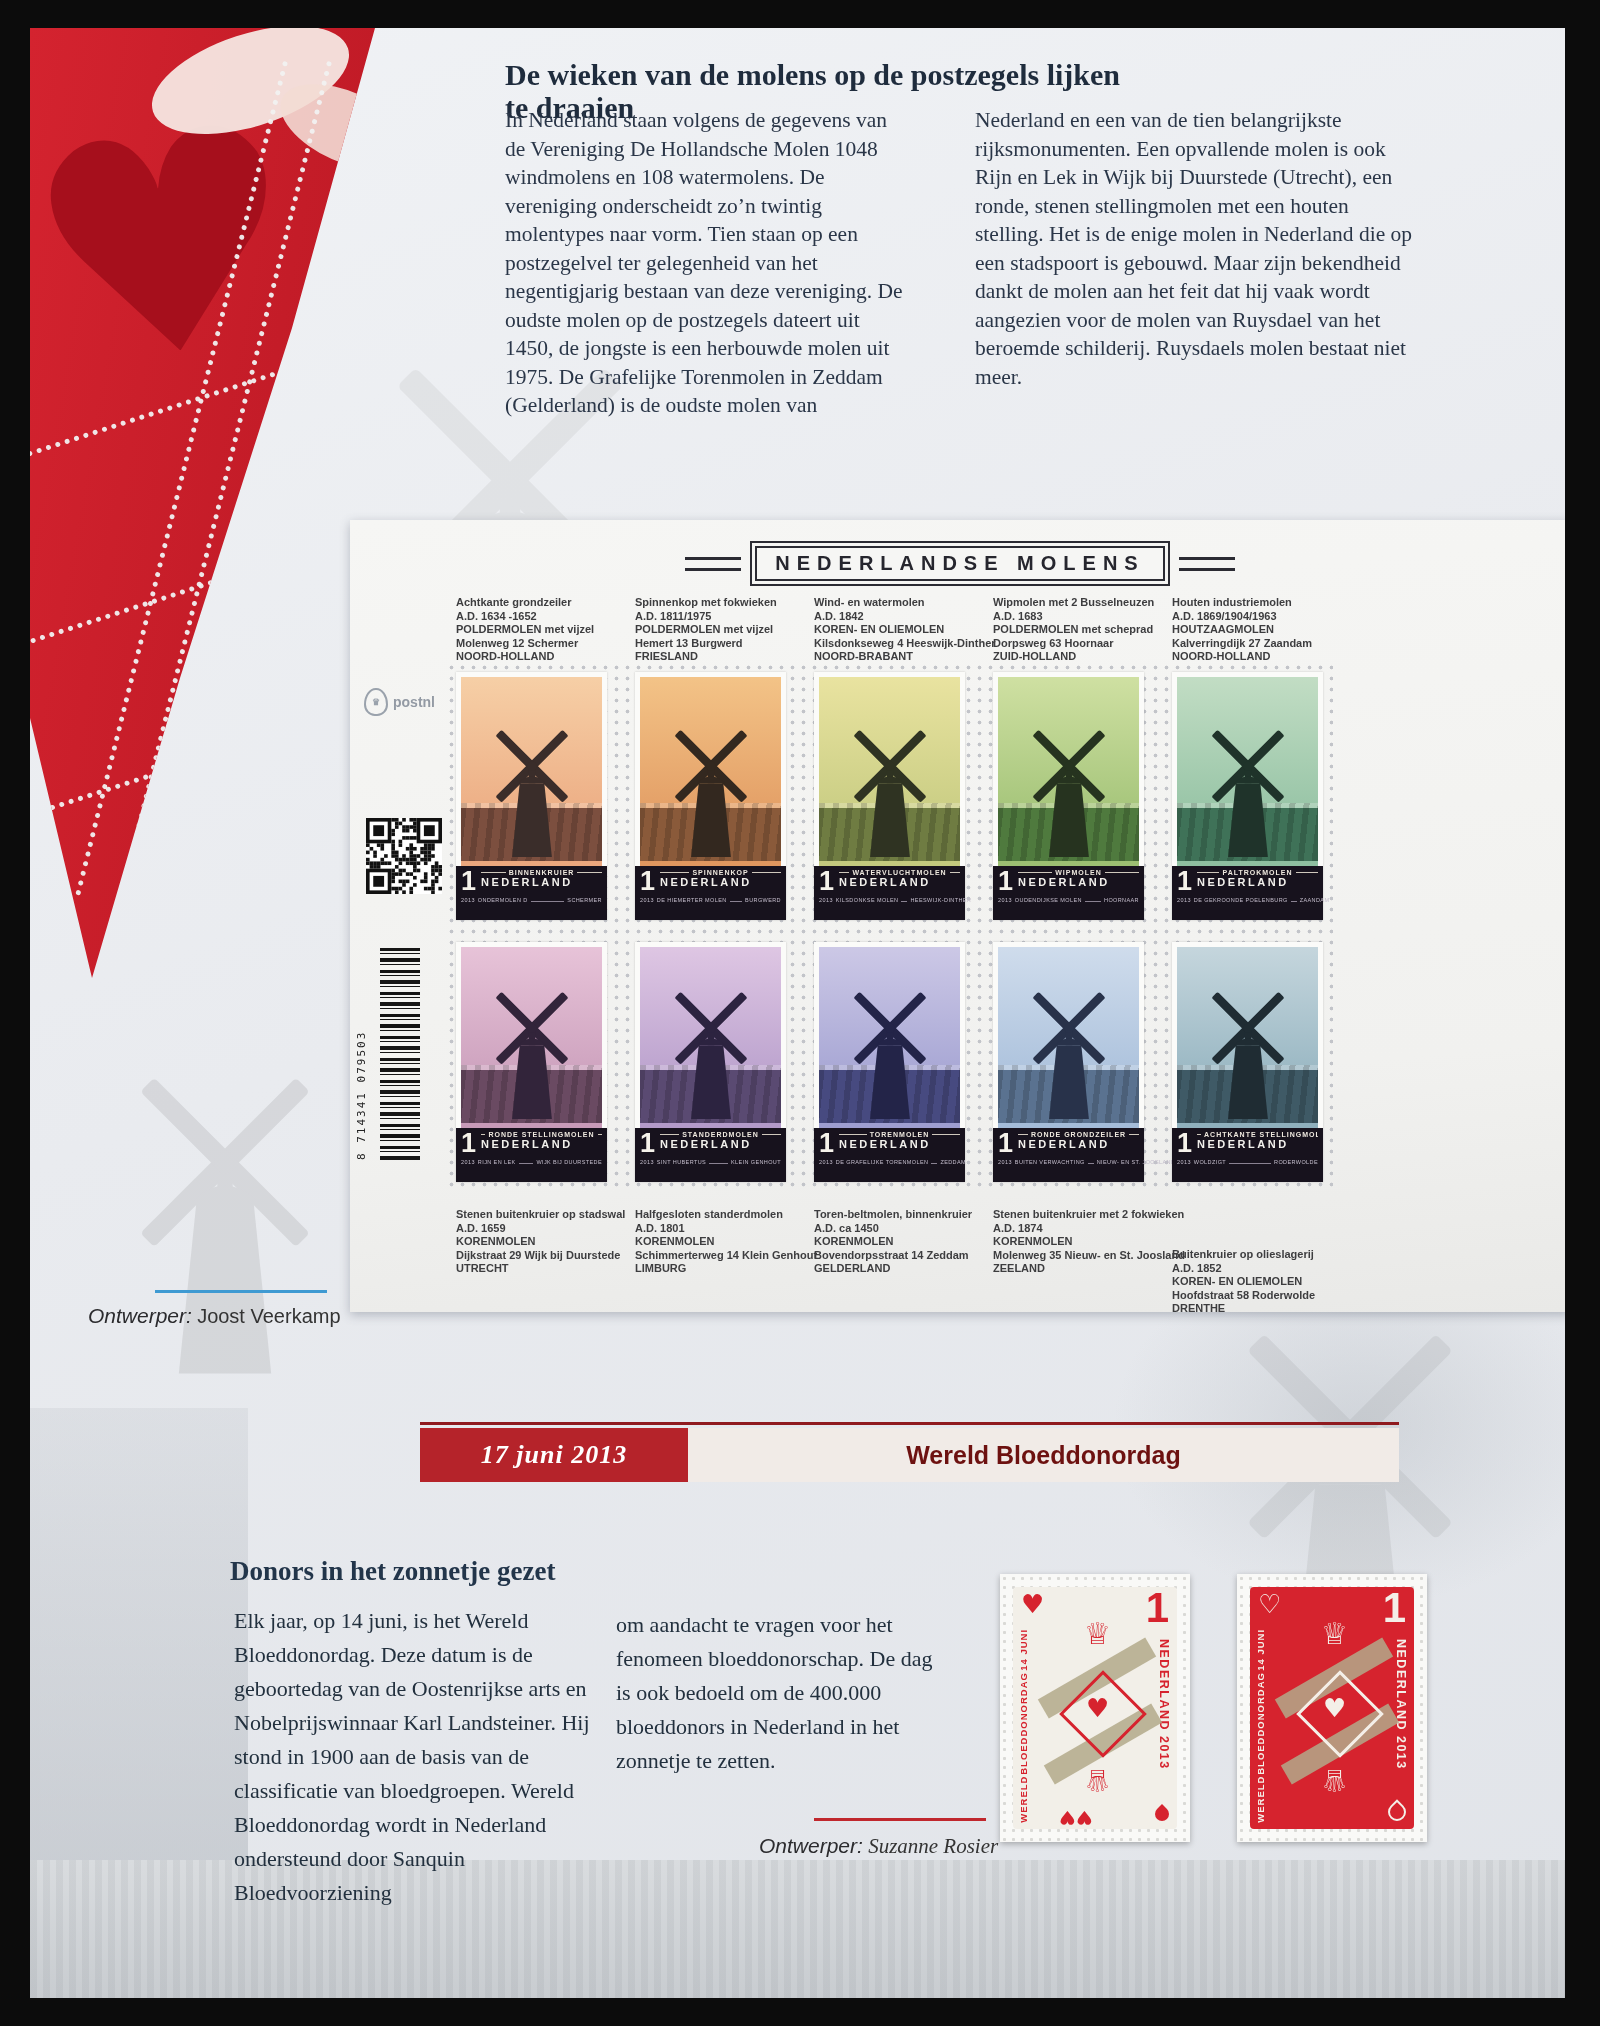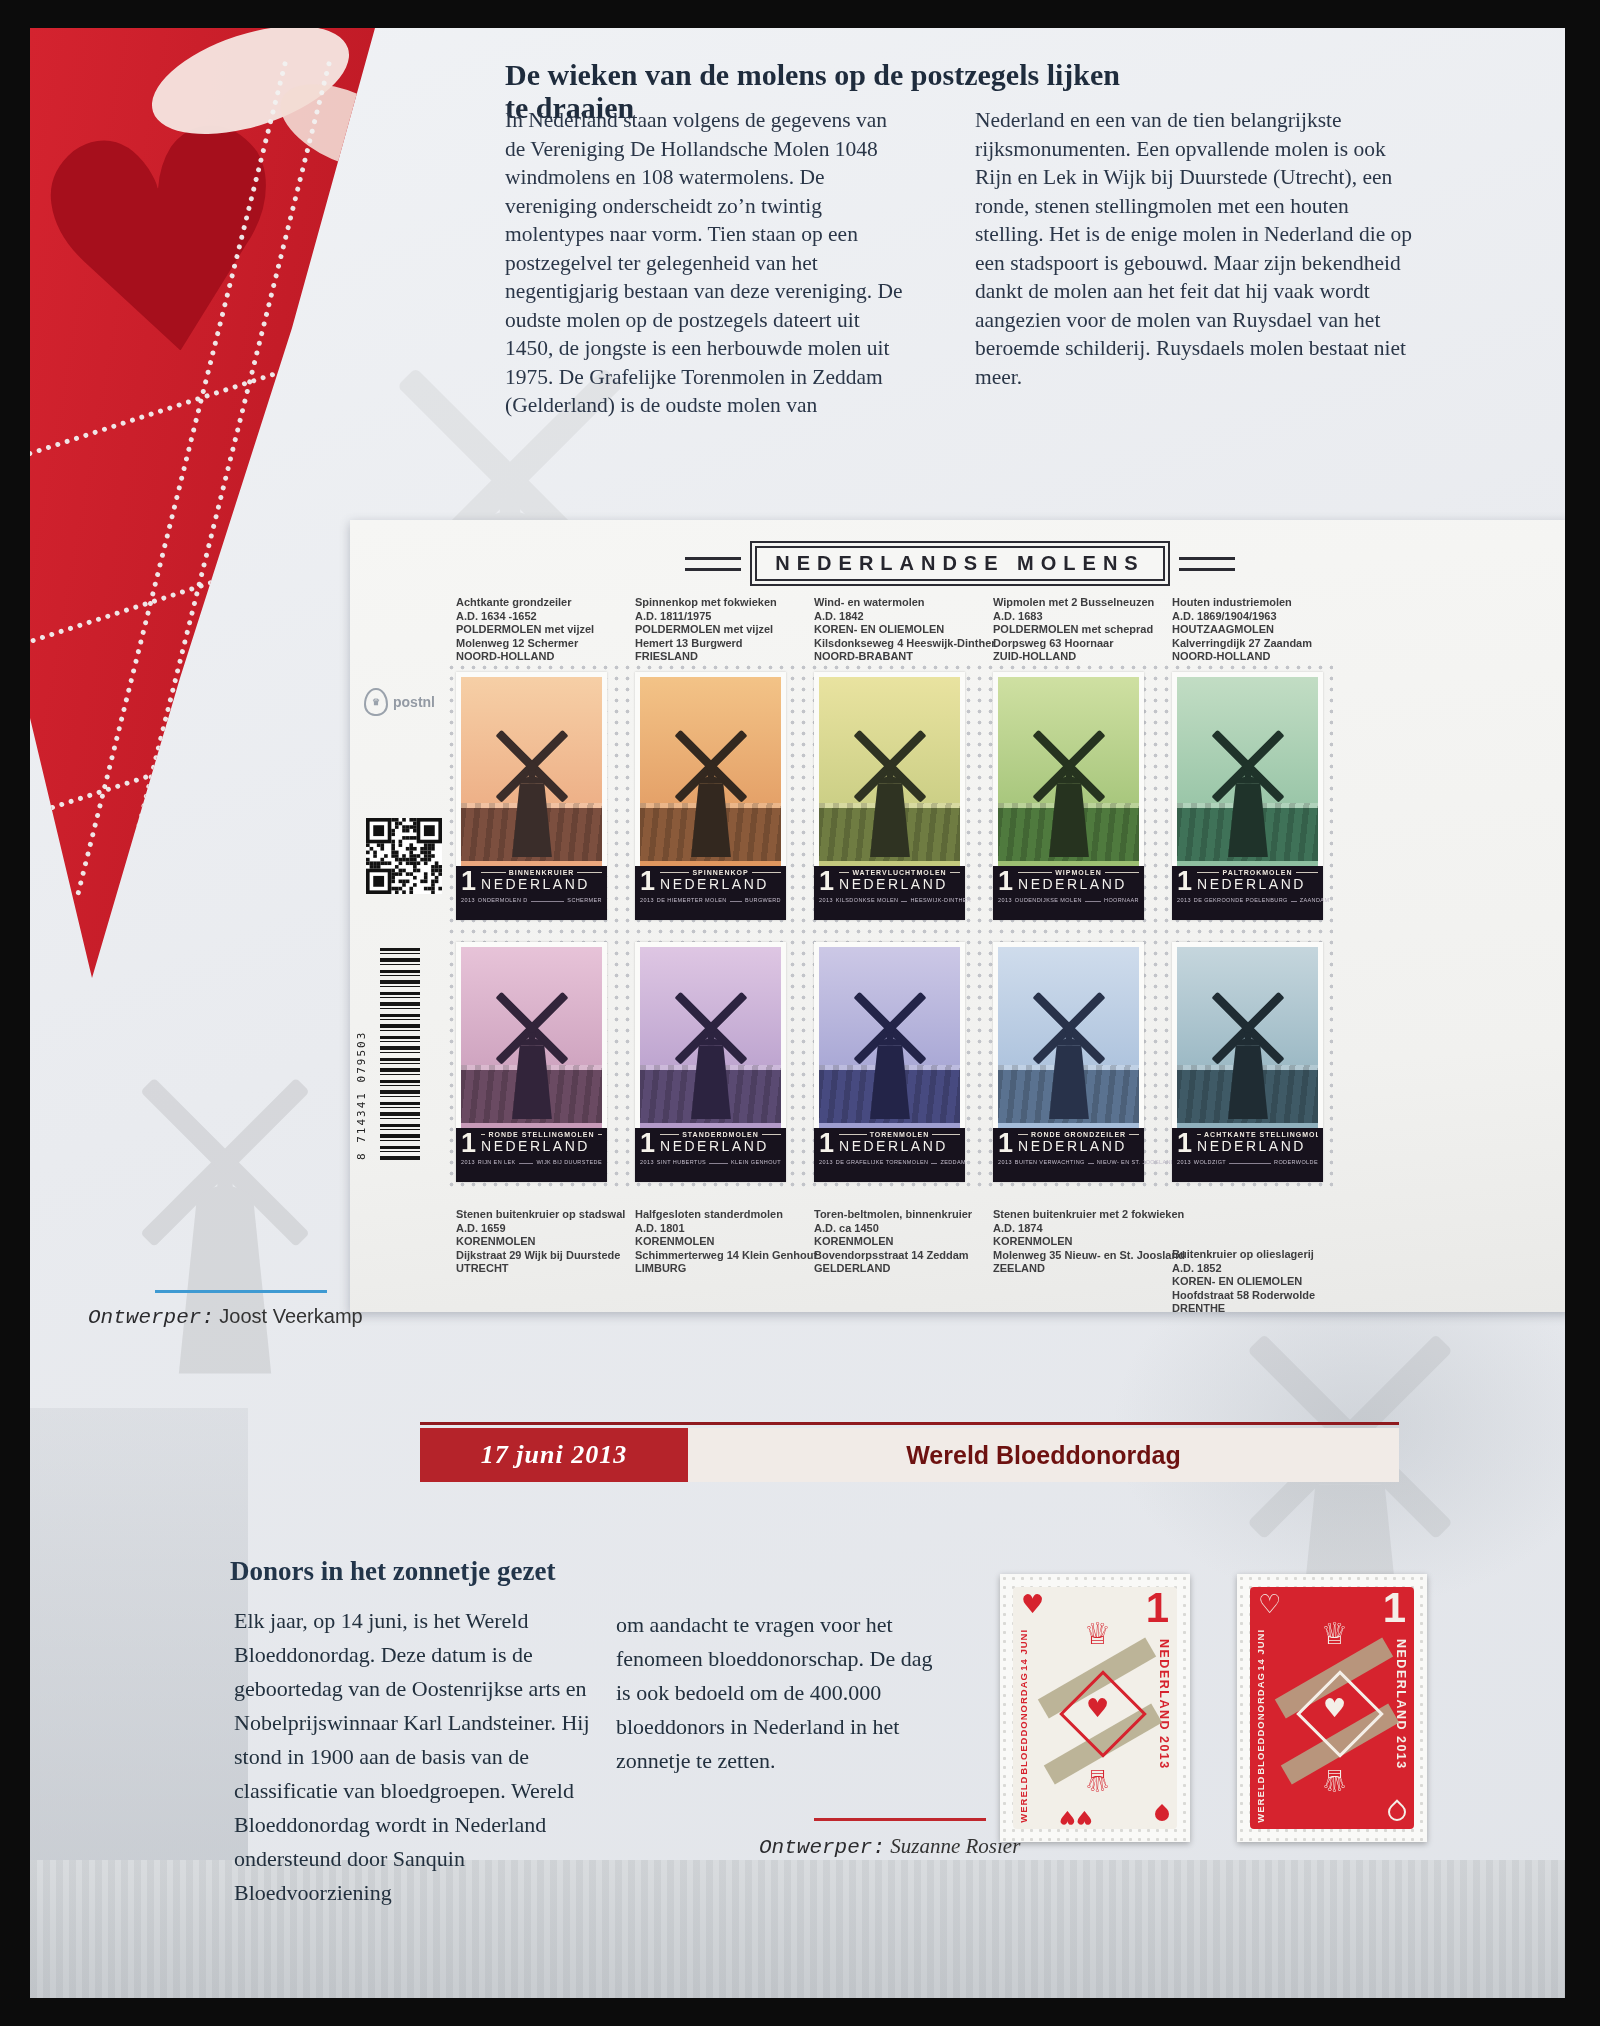--- a/index.html
+++ b/index.html
@@ -63,21 +63,21 @@
   .ground{position:absolute;left:0;right:0;bottom:54px;height:58px;}
   .mill{position:absolute;left:50%;bottom:52px;transform:translateX(-50%);}
   .band{position:absolute;left:0;right:0;bottom:0;height:54px;background:#17121d;color:#f2f0ec;
         padding:3px 5px 2px 5px;box-sizing:border-box;}
   .bmain{display:flex;gap:5px;align-items:stretch;}
   .denom{font-size:27px;font-weight:700;line-height:.95;color:#f5f2ea;}
   .bright{flex:1;min-width:0;}
   .btitle{display:flex;align-items:center;gap:3px;font-size:7px;font-weight:700;letter-spacing:1px;
         color:#efe9df;white-space:nowrap;overflow:hidden;}
   .btitle::before,.btitle::after{content:"";flex:1;border-top:1px solid #cfc8bc;min-width:4px;}
-  .country{font-size:14px;font-weight:400;letter-spacing:2.5px;white-space:nowrap;}
+  .country{font-size:11px;font-weight:700;letter-spacing:2.5px;white-space:nowrap;}
   .bsub{display:flex;align-items:baseline;gap:3px;font-size:5.5px;letter-spacing:.4px;
         color:#c3bccb;margin-top:2px;white-space:nowrap;}
   .bsub .dot-line{flex:1;border-bottom:1px solid #8a8292;min-width:6px;}
   .postnl{position:absolute;left:14px;top:168px;display:flex;align-items:center;gap:5px;
         color:#939aa4;font-weight:700;font-size:14px;}
   .shield{display:inline-flex;align-items:center;justify-content:center;width:20px;height:24px;
         border:2px solid #9aa2ac;border-radius:50% 50% 46% 46%/60% 60% 42% 42%;font-size:9px;color:#9aa2ac;}
   .qr{position:absolute;left:16px;top:298px;background:#fff;}
   .barcode{position:absolute;left:8px;top:428px;width:64px;height:212px;}
   .barcode .bars{position:absolute;right:2px;top:0;bottom:0;width:40px;background:
@@ -88,21 +88,21 @@
   .sheet-footer{position:absolute;left:0;top:752px;width:100%;display:flex;justify-content:center;
         align-items:center;gap:12px;}
   .f-text{font-size:10px;font-weight:700;letter-spacing:2px;color:#3a3a3c;}
   .f-line{width:30px;height:7px;border-top:2px solid #333;border-bottom:2px solid #333;}
   .fbox{border:2px solid #2b2b33;outline:1.5px solid #2b2b33;outline-offset:2px;padding:2px 12px;
         font-size:13px;font-weight:700;letter-spacing:2px;color:#26262e;background:#f6f6f4;}
 
   
   .designer{position:absolute;font-size:21px;color:#2b2b2e;}
   .designer .dline{position:absolute;height:3px;}
-  .designer .dlabel{font-style:italic;font-family:Liberation Mono, monospace;}
+  .designer .dlabel{font-style:italic;font-family:Liberation Sans, sans-serif;}
   .designer .dname{font-family:"Liberation Sans",sans-serif;font-size:20px;color:#333;}
   .d1{left:58px;top:1276px;}
   .d1 .dline{left:67px;top:-14px;width:172px;background:#3f9ad2;}
   .d2{left:700px;top:1806px;margin-left:29px;}
   .d2 .dline{left:55px;top:-16px;width:172px;background:#c0272d;}
   .d2 .dname{font-family:"Liberation Serif",serif;font-style:italic;font-size:21px;}
 
   
   .banner{position:absolute;left:390px;top:1394px;width:979px;height:63px;}
   .banner-rule{position:absolute;left:0;top:0;width:100%;height:3px;background:#8f1a1f;}

